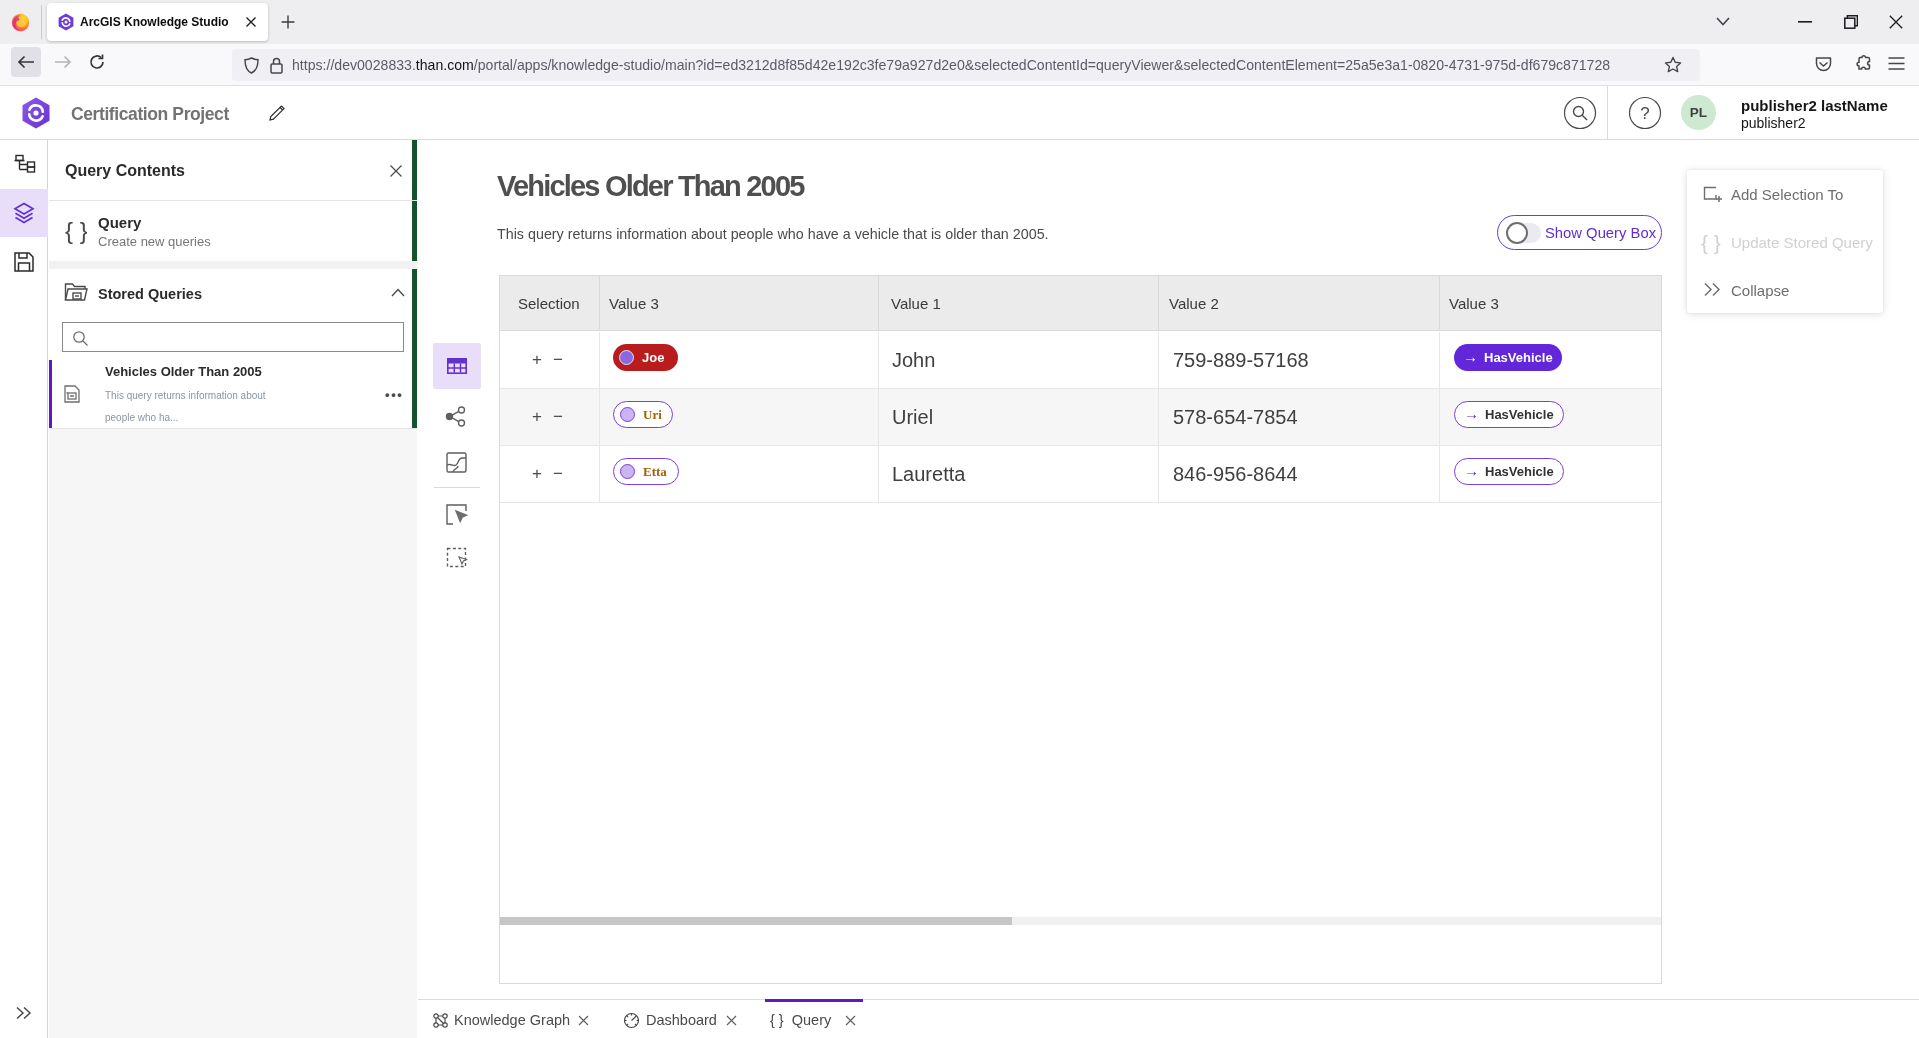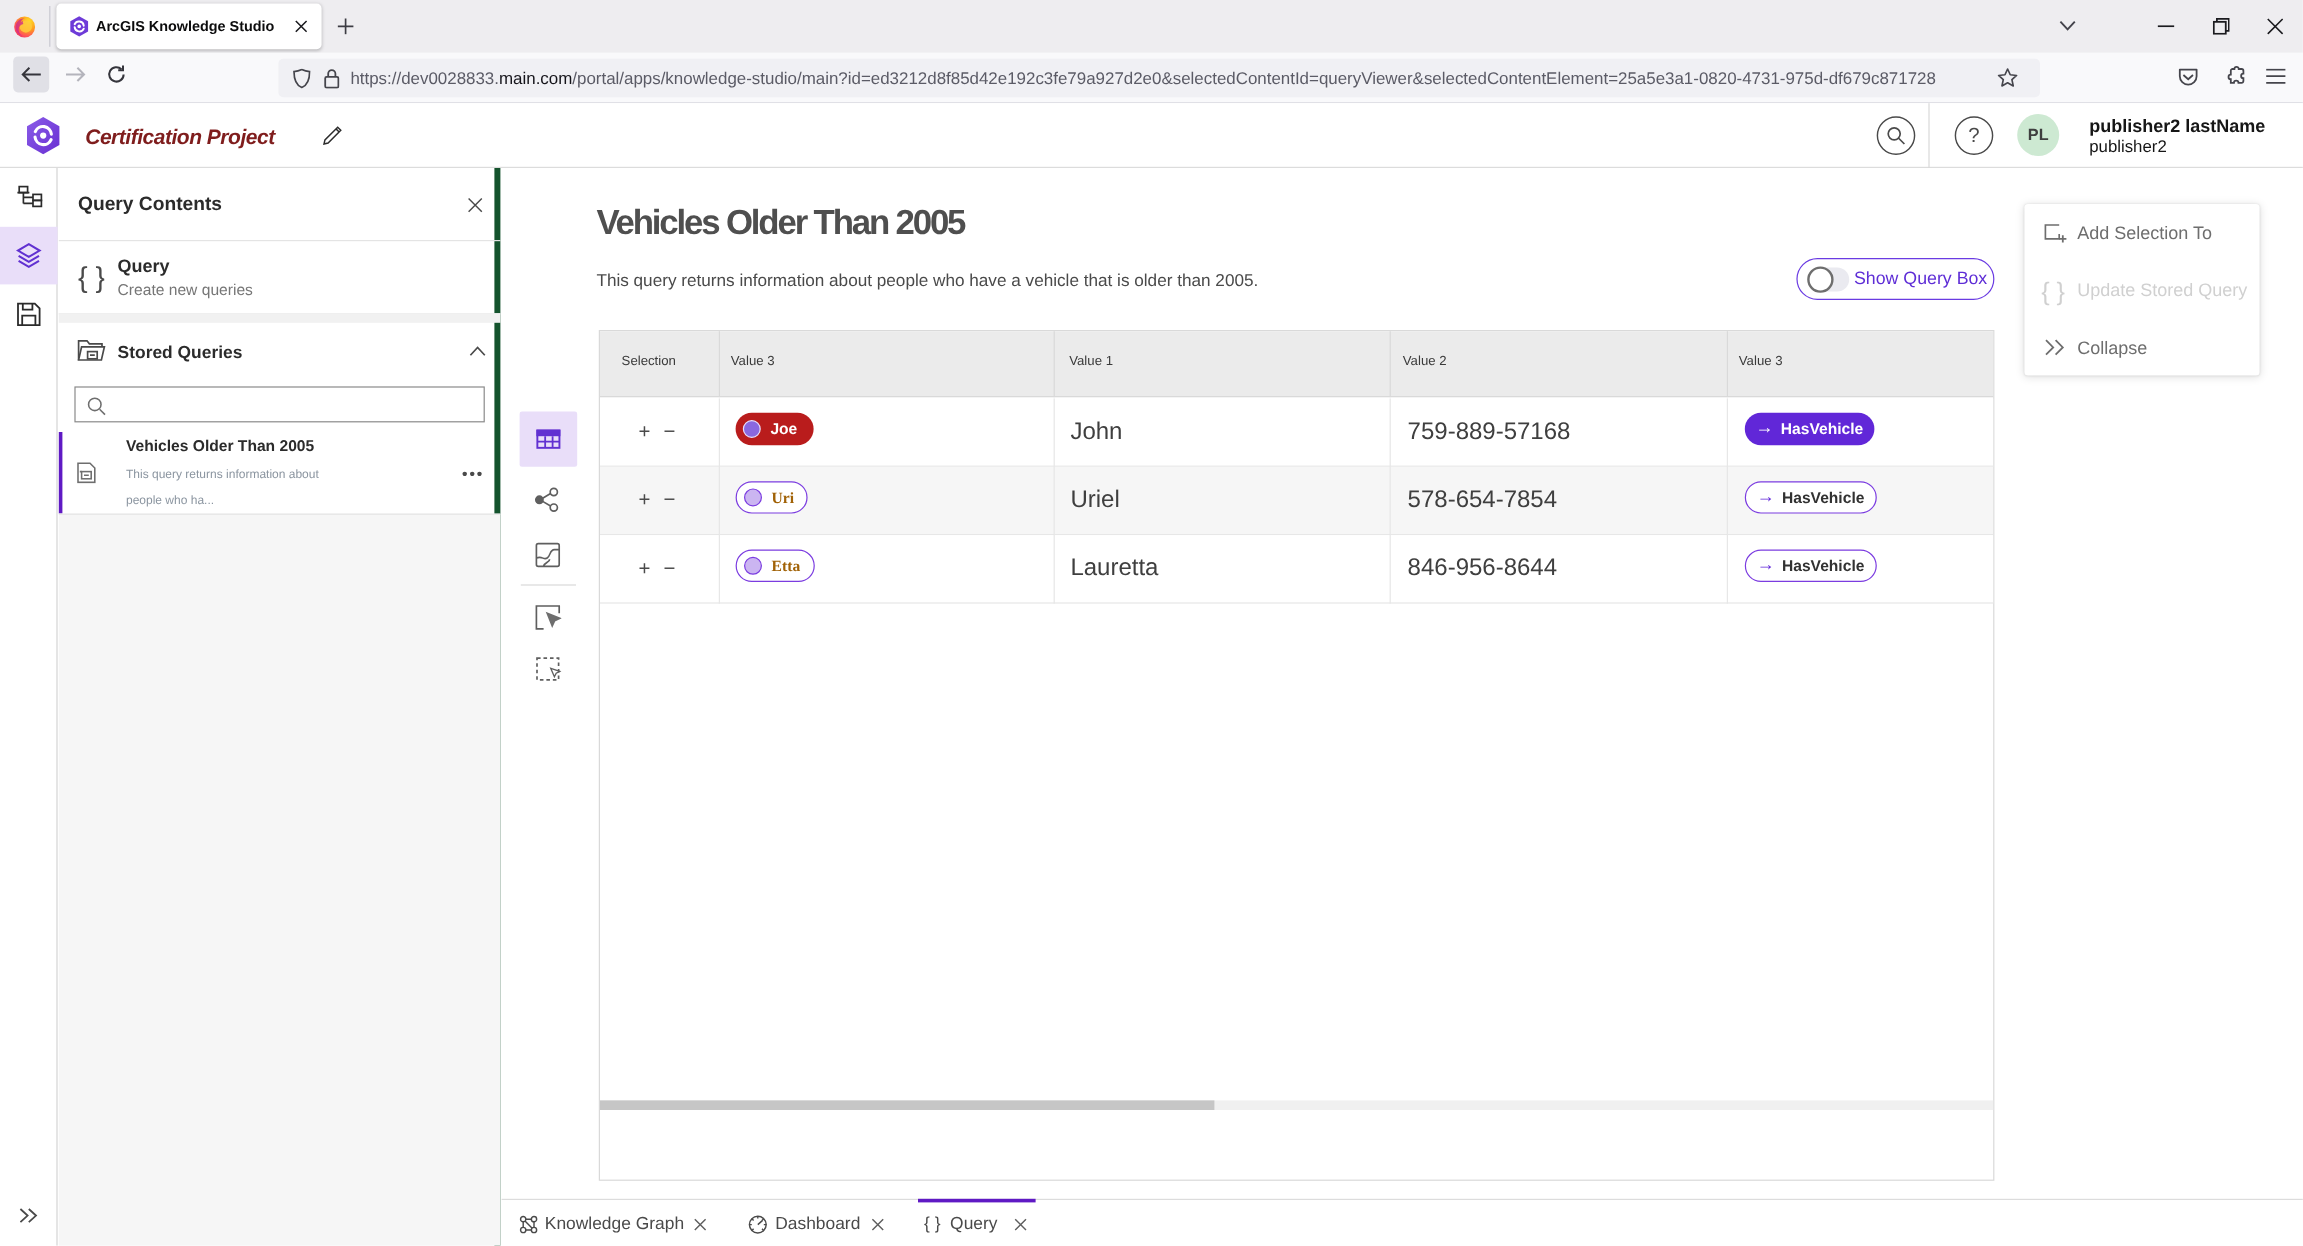--- a/index.html
+++ b/index.html
@@ -8,21 +8,21 @@
 
 #titlebar { position:absolute; left:0; top:0; width:1919px; height:44px; background:#eeedf0; }
 #tab { position:absolute; left:47px; top:3px; width:221px; height:38px; background:#fff; border-radius:4px; box-shadow:0 1px 3px rgba(0,0,0,.22); }
 #tabtitle { position:absolute; left:33px; top:12px; font-size:12px; font-weight:700; color:#0c0c0d; letter-spacing:0; }
 #urlrow { position:absolute; left:0; top:44px; width:1919px; height:42px; background:#f9f9fb; border-bottom:1px solid #e0e0e6; }
 #urlfield { position:absolute; left:232px; top:5px; width:1468px; height:32px; background:#f0f0f4; border-radius:4px; }
 #urltext { position:absolute; left:60px; top:8px; font-size:14.1px; color:#5b5b66; white-space:nowrap; }
 #urltext b { color:#15141a; font-weight:400; }
 
 #appheader { position:absolute; left:0; top:86px; width:1919px; height:54px; background:#fff; border-bottom:1px solid #dcdcdc; }
-#apptitle { position:absolute; left:71px; top:18px; font-size:17.5px; letter-spacing:-0.4px; font-weight:700; color:#7f1d1d;font-style:italic; }
+#apptitle { position:absolute; left:71px; top:18px; font-size:17.5px; letter-spacing:-0.4px; font-weight:700; color:#737373; }
 #username { position:absolute; left:1741px; top:11px; font-size:15px; font-weight:700; color:#161616; line-height:17px; }
 #username span { font-weight:400; font-size:14px; }
 
 #sidebar { position:absolute; left:0; top:140px; width:48px; height:898px; background:#fff; border-right:1px solid #d4d4d4; }
 #sb-active { position:absolute; left:0; top:49px; width:48px; height:48px; background:#e9def9; }
 
 #panel { position:absolute; left:49px; top:140px; width:368px; height:898px; background:#fff; border-right:5px solid #14532d; }
 .pdiv { position:absolute; left:0; width:368px; height:1px; background:#e4e4e4; }
 #greyband { position:absolute; left:0; top:121px; width:368px; height:8px; background:#f1f1f1; }
 #panelgrey { position:absolute; left:0; top:288px; width:368px; height:610px; background:#f6f6f6; border-top:1px solid #e4e4e4; }
@@ -35,21 +35,21 @@
 #sqbox { position:absolute; left:1079px; top:75px; width:165px; height:35px; border:1px solid #6a3be2; border-radius:18px; }
 #sqbox .track { position:absolute; left:11px; top:7px; width:32px; height:20px; background:#eaeaf0; border-radius:10px; }
 #sqbox .knob { position:absolute; left:8px; top:6px; width:22px; height:22px; border-radius:50%; background:#fff; border:2.5px solid #6e6e6e; }
 #sqbox .lbl { position:absolute; left:47px; top:9px; font-size:14.8px; white-space:nowrap; color:#5e2dd6; }
 
 #tool-active { position:absolute; left:15px; top:203px; width:48px; height:46px; background:#e9def9; border-radius:2px; }
 .ticon { position:absolute; left:27px; }
 
 #card { position:absolute; left:81px; top:135px; width:1163px; height:709px; border:1px solid #d9d9d9; background:#fff; }
 #thead { position:absolute; left:0; top:0; width:1161px; height:55px; background:#ebebeb; border-bottom:1px solid #d9d9d9; }
-.hcell { position:absolute; top:19px; font-size:11px; color:#3a3a3a; }
+.hcell { position:absolute; top:19px; font-size:15px; color:#3a3a3a; }
 .vline { position:absolute; top:0; width:1px; background:#d9d9d9; height:55px; }
 .bvline { position:absolute; width:1px; background:#e7e7e7; }
 .row { position:absolute; left:0; width:1161px; height:57px; border-bottom:1px solid #e7e7e7; }
 .pm { position:absolute; top:50%; transform:translateY(-50%); font-size:17px; color:#4a4a4a; }
 .celltext { position:absolute; top:50%; transform:translateY(-50%); font-size:20px; color:#3f3f3f; }
 .epill { position:absolute; left:113px; top:12px; height:27px; border-radius:14px; display:flex; align-items:center; font-size:13px; font-weight:700; }
 .epill .dot { width:15px; height:15px; border-radius:50%; margin-left:6px; }
 .epill.filled { background:#b91c1c; color:#fff; }
 .epill.filled .dot { background:#8a68e0; border:1px solid #e7defa; }
 .epill.outline { background:#fff; border:1.5px solid #7b3ce0; color:#a16207;font-family:Liberation Serif, serif; }
@@ -132,21 +132,21 @@
       <path d="M13.5 0.5 v4 h-4" fill="none" stroke="#35353c" stroke-width="1.7"></path>
     </svg>
   <div id="urlfield">
     <svg class="abs" style="left:12px;top:8px" width="15" height="17" viewBox="0 0 15 17">
         <path d="M7.5 1 C9.5 2 12 2.6 14 2.7 C14 8.5 13 13.5 7.5 16 C2 13.5 1 8.5 1 2.7 C3 2.6 5.5 2 7.5 1 Z" fill="none" stroke="#45454c" stroke-width="1.4"></path>
       </svg>
     <svg class="abs" style="left:38px;top:8px" width="13" height="17" viewBox="0 0 13 17">
         <rect x="1" y="7" width="11" height="9" rx="1.2" fill="none" stroke="#45454c" stroke-width="1.5"></rect>
         <path d="M3.5 7 V4.5 a3 3 0 0 1 6 0 V7" fill="none" stroke="#45454c" stroke-width="1.5"></path>
       </svg>
-    <div id="urltext">https://dev0028833.<b>main.com</b>/portal/apps/knowledge-studio/main?id=ed3212d8f85d42e192c3fe79a927d2e0&amp;selectedContentId=queryViewer&amp;selectedContentElement=25a5e3a1-0820-4731-975d-df679c871728</div>
+    <div id="urltext">https://dev0028833.<b>than.com</b>/portal/apps/knowledge-studio/main?id=ed3212d8f85d42e192c3fe79a927d2e0&amp;selectedContentId=queryViewer&amp;selectedContentElement=25a5e3a1-0820-4731-975d-df679c871728</div>
     <svg class="abs" style="left:1432px;top:7px" width="18" height="18" viewBox="0 0 18 18">
         <path d="M9 1.5 L11.2 6.3 L16.5 6.9 L12.6 10.4 L13.7 15.6 L9 13 L4.3 15.6 L5.4 10.4 L1.5 6.9 L6.8 6.3 Z" fill="none" stroke="#45454c" stroke-width="1.4" stroke-linejoin="round"></path>
       </svg>
   </div>
   <svg class="abs" style="left:1814px;top:11px" width="19" height="19" viewBox="0 0 19 19">
       <path d="M2.5 3 H16.5 V8.5 a7 7 0 0 1 -14 0 Z" fill="none" stroke="#45454c" stroke-width="1.5" stroke-linejoin="round"></path>
       <path d="M5.5 7.5 L9.5 11 L13.5 7.5" fill="none" stroke="#45454c" stroke-width="1.5"></path>
     </svg>
   <svg class="abs" style="left:1853px;top:10px" width="19" height="19" viewBox="0 0 19 19">
       <path d="M7 3.5 h2 a1.8 1.8 0 0 1 3.6 0 H15 a1.5 1.5 0 0 1 1.5 1.5 v2.4 a1.9 1.9 0 0 0 0 3.8 v2.4 a1.5 1.5 0 0 1 -1.5 1.5 h-2.6 a1.9 1.9 0 0 0 -3.8 0 H6 V12 a1.9 1.9 0 0 1 0 -3.8 V5 a1.5 1.5 0 0 1 1 -1.5 Z" fill="none" stroke="#45454c" stroke-width="1.5"></path>

